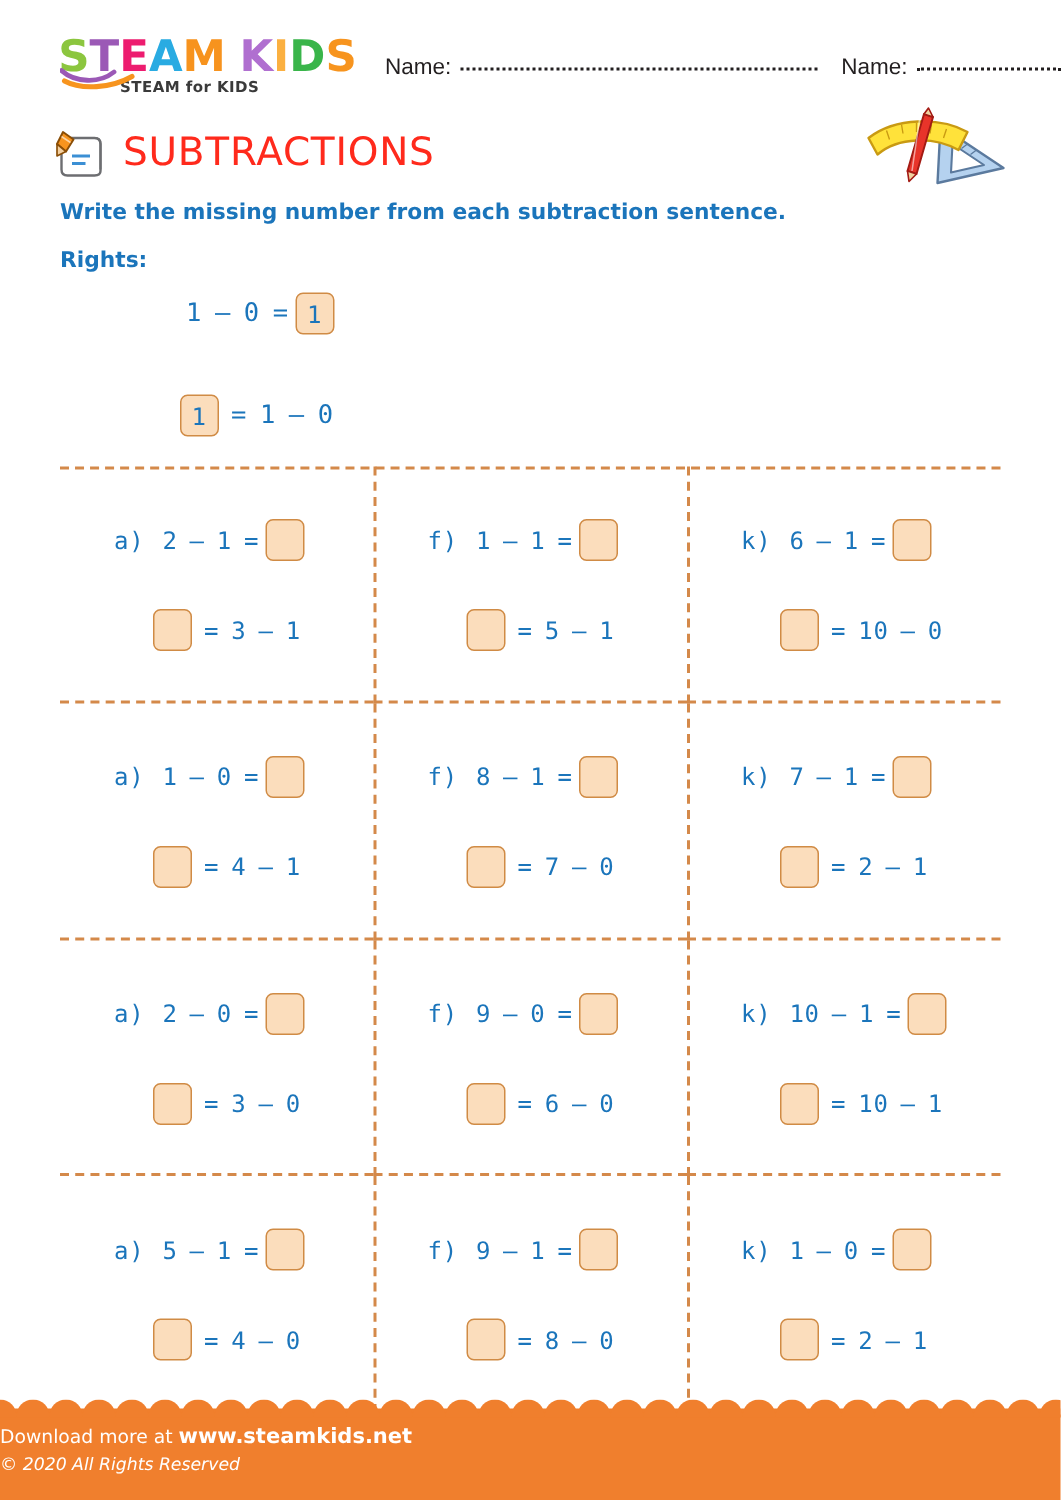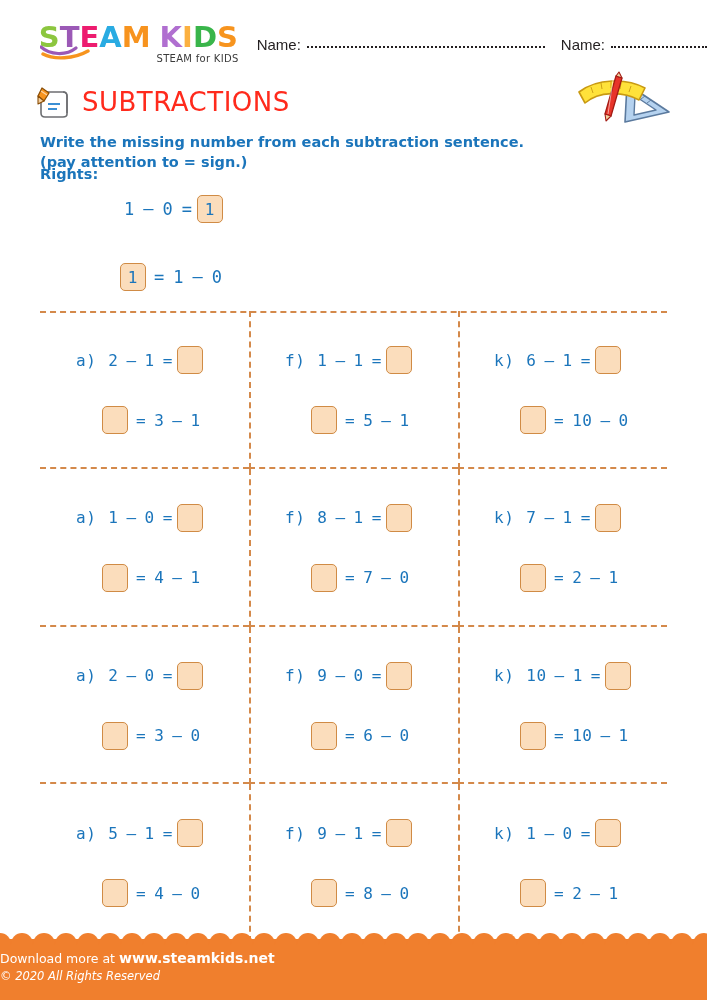--- a/index.html
+++ b/index.html
@@ -59,25 +59,24 @@
   .swoosh {
     position: absolute;
     left: 2px; top: 22px;
     width: 52px; height: 16px;
   }
 
   .logo-tag {
     margin-left: 42px;
     margin-top: 1px;
     font-size: 10px;
-    font-weight: normal;
+    font-weight: bold;
     color: #3a3a3a;
     letter-spacing: 0.3px;
     font-family: "DejaVu Sans", sans-serif;
-    text-align: right;
   }
 
   .namedate {
     margin-left: 18px;
     margin-top: 14px;
     display: flex;
     align-items: baseline;
     flex: 1;
   }
   .nd-label {
@@ -317,21 +316,20 @@
       <line x1="12" y1="25" x2="21" y2="25" stroke="#3b8fd4" stroke-width="2"></line>
       <path d="M6 4 L13 9 L8 17 L2 12 Z" fill="#f7941e" stroke="#8a4e06" stroke-width="1.3" stroke-linejoin="round"></path>
       <path d="M8 17 L2 12 L2 20 Z" fill="#f4d0a0" stroke="#8a4e06" stroke-width="1.1" stroke-linejoin="round"></path>
       <line x1="5" y1="7" x2="11" y2="11" stroke="#ffffff" stroke-width="1.1" opacity="0.6"></line>
     </svg>
     <span class="title-text">SUBTRACTIONS</span>
   </div>
 
   <div class="instructions">
     <div>Write the missing number from each subtraction sentence.</div>
-    <div>(pay attention to = sign.)</div>
   </div>
   <div class="example-label">Rights:</div>
 
   <div class="example-area">
     <div class="ex-line ex-line-1">
       <span class="tok">1</span>
       <span class="tok">–</span>
       <span class="tok">0</span>
       <span class="tok">=</span>
       <span class="box">1</span>

